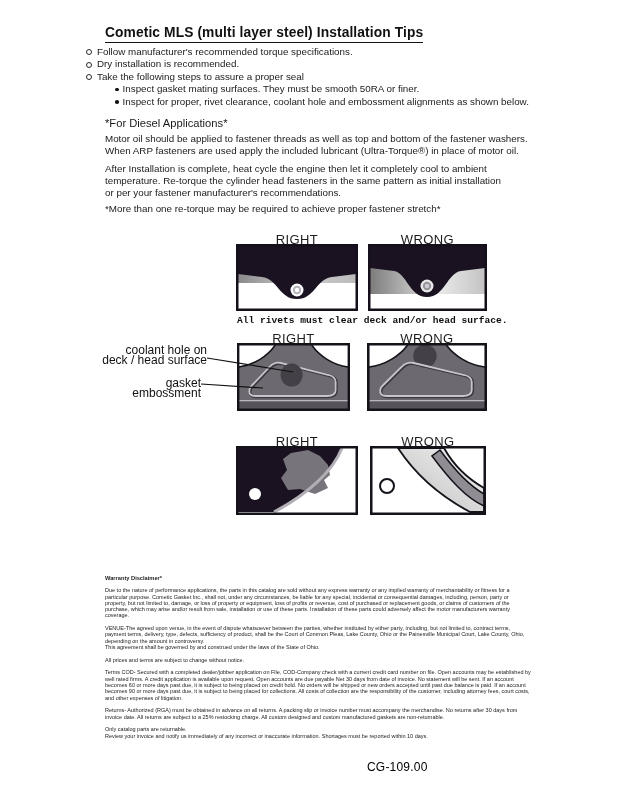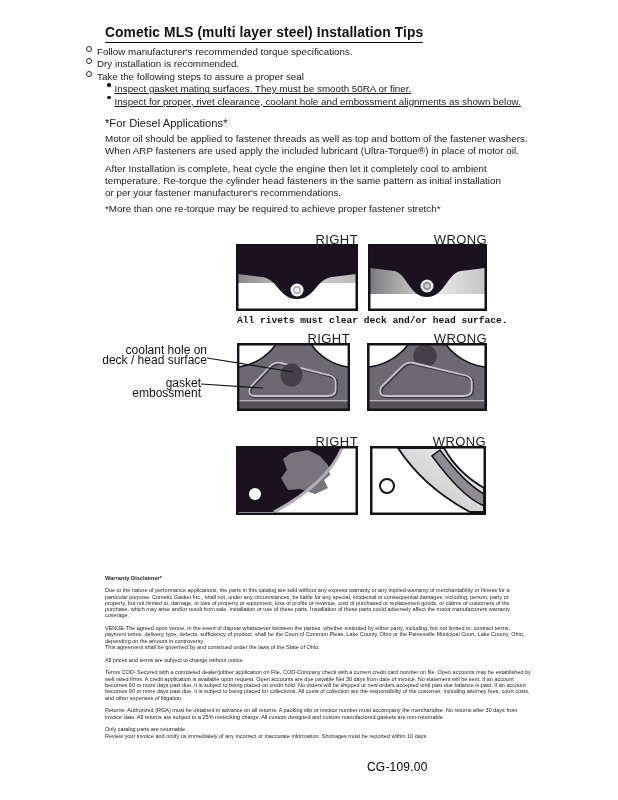--- a/index.html
+++ b/index.html
@@ -5,30 +5,30 @@
   html,body{margin:0;padding:0;background:#fff;}
   .page{position:relative;width:618px;height:800px;background:#ffffff;overflow:hidden;
         font-family:"Liberation Sans",sans-serif;color:#1a1a1a;-webkit-text-size-adjust:none;}
   .abs{position:absolute;}
   .ml{white-space:pre-line;}
 
   .title{left:105px;top:25px;font-size:13.8px;font-weight:bold;color:#111;
          border-bottom:1.6px solid #111;padding-bottom:2px;letter-spacing:.1px;}
 
   .bullets{left:86px;top:46px;font-size:9.8px;line-height:12.4px;}
-  .bline{display:flex;align-items:flex-start;}
-  .sub{margin-left:21px;text-decoration:underline;}
+  .bline{display:flex;align-items:center;}
+  .sub{margin-left:29px;}
   .mk-o{flex:none;width:4px;height:4px;border:1px solid #2a2a2a;border-radius:50%;margin-right:5px;}
   .mk-dot{flex:none;width:3.6px;height:3.6px;background:#111;border-radius:50%;margin-right:4px;}
 
   .h-diesel{left:105px;top:117px;font-size:11.2px;font-weight:normal;}
   .para{left:105px;width:440px;font-size:9.8px;line-height:12.2px;}
   .p1{top:133px;} .p2{top:163px;} .p3{top:203px;}
 
-  .dg-header{position:absolute;font-size:13px;text-align:right;color:#1c1c1c;letter-spacing:.4px;}
+  .dg-header{position:absolute;font-size:13px;text-align:center;color:#1c1c1c;letter-spacing:.4px;}
   .caption{position:absolute;font-size:9.6px;font-weight:bold;line-height:11px;color:#111;font-family:Liberation Mono, monospace;}
   .ann{position:absolute;text-align:right;font-size:12px;line-height:10.4px;color:#111;}
 
   .disclaimer{left:105px;top:575px;width:426px;font-size:5.5px;line-height:6.3px;color:#222;}
   .disclaimer .dh{font-size:5.7px;font-weight:bold;margin:0 0 6px 0;}
   .disclaimer p{margin:0 0 6.4px 0;}
 
   .docnum{left:367px;top:760px;font-size:12px;color:#000000;letter-spacing:.2px;}
 </style>
 </head>

